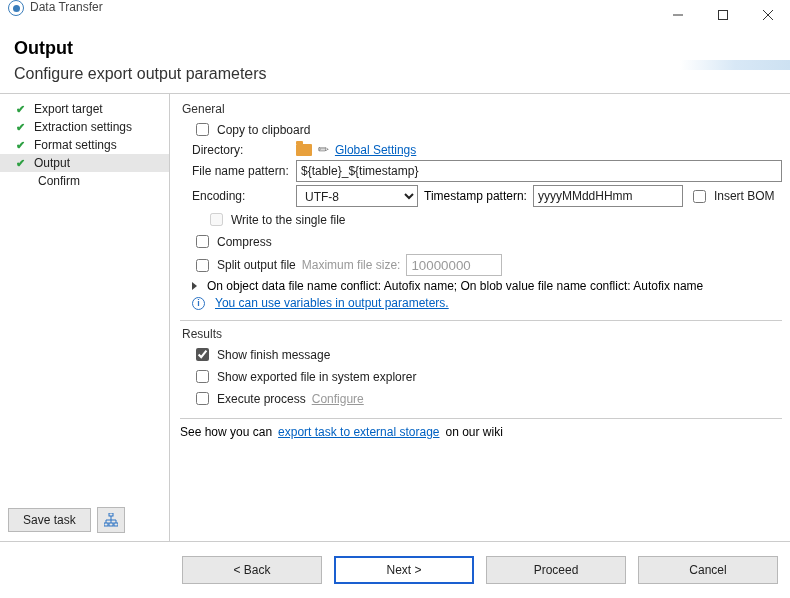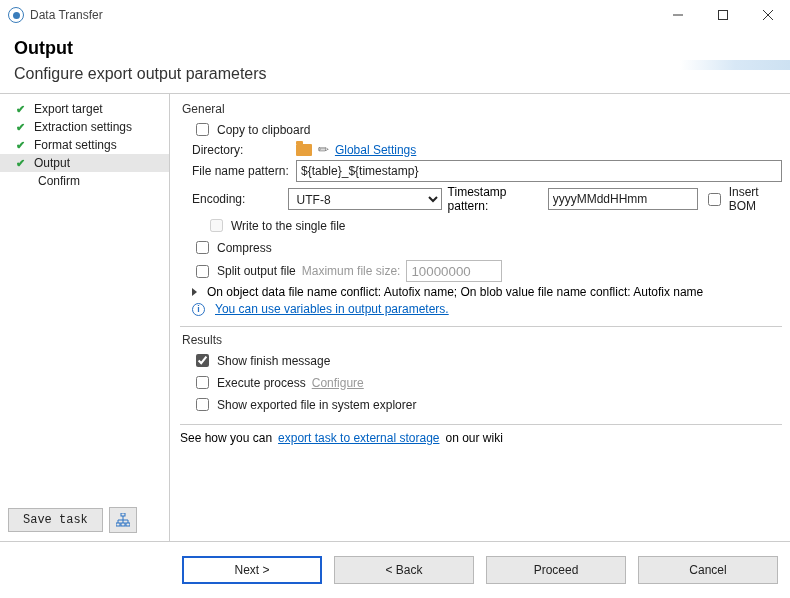--- a/index.html
+++ b/index.html
@@ -10,21 +10,21 @@
     color: #000;
     background: #fff;
     width: 790px;
     height: 598px;
     overflow: hidden;
     display: flex;
     flex-direction: column;
   }
   .titlebar {
     display: flex;
-    align-items: center;
+    align-items: flex-start;
     height: 30px;
     padding: 0 0 0 8px;
     background: #fff;
   }
   .titlebar .app-icon {
     width: 16px; height: 16px;
     border-radius: 50%;
     border: 1.5px solid #3a7dbb;
     display: flex; align-items: center; justify-content: center;
     margin-right: 6px;
@@ -113,21 +113,20 @@
     padding: 4px 14px;
     color: #222;
     cursor: default;
     display: inline-flex;
     align-items: center;
     justify-content: center;
   }
   .sidebar .bottom .save {
     flex: 0 0 auto;
     padding: 4px 14px;
-    font-family: Liberation Mono, monospace;
   }
   .sidebar .bottom .tree {
     width: 28px; height: 26px;
     padding: 0;
     color: #2a72c4;
   }
   .content {
     flex: 1;
     padding: 6px 8px 8px 10px;
     overflow: auto;
@@ -161,21 +160,21 @@
     flex: 1;
     border: 1px solid #888;
     padding: 3px 4px;
     font-family: inherit;
     font-size: 12px;
     height: 22px;
     background: #fff;
     color: #222;
   }
   select.field {
-    width: 154px;
+    width: 122px;
     flex: 0 0 auto;
   }
   .field.small {
     width: 150px; flex: 0 0 auto;
   }
   .link {
     color: #0061c2;
     text-decoration: underline;
     cursor: default;
   }
@@ -392,48 +391,48 @@
 
     <div class="row indent">
       <label class="check">
         <input type="checkbox" checked="" style="">
         <span>Show finish message</span>
       </label>
     </div>
     <div class="row indent">
       <label class="check">
         <input type="checkbox" style="">
+        <span>Show exported file in system explorer</span>
+      </label>
+    </div>
+    <div class="row indent">
+      <label class="check">
+        <input type="checkbox" style="">
         <span>Execute process</span>
       </label>
       <span class="disabled link" style="text-decoration:underline">Configure</span>
-    </div>
-    <div class="row indent">
-      <label class="check">
-        <input type="checkbox" style="">
-        <span>Show exported file in system explorer</span>
-      </label>
     </div>
 
     <div class="divider"></div>
 
     <div class="row">
       <span>See how you can </span>
       <span class="link">export task to external storage</span>
       <span> on our wiki</span>
     </div>
 
   </div>
 </div>
 
 <div class="footer">
+  <div class="btn">
+    <span>&lt; Back</span>
+  </div>
   <div class="btn primary">
     <span>Next &gt;</span>
   </div>
   <div class="btn">
-    <span>&lt; Back</span>
-  </div>
-  <div class="btn">
     <span>Proceed</span>
   </div>
   <div class="btn">
     <span>Cancel</span>
   </div>
 </div>
 
 </body></html>

